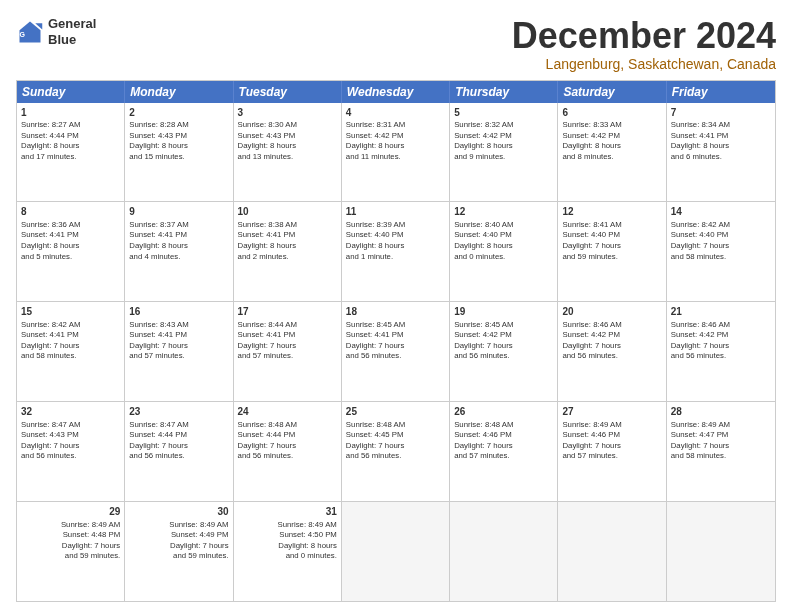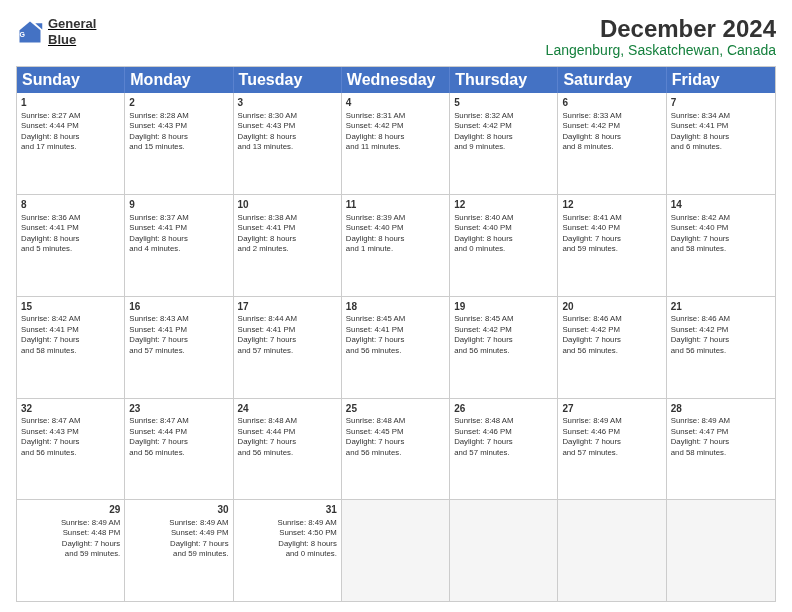--- a/index.html
+++ b/index.html
@@ -20,63 +20,63 @@
     .header {
       display: flex;
       justify-content: space-between;
       align-items: flex-start;
       margin-bottom: 8px;
     }
     .logo {
       display: flex;
       align-items: center;
       gap: 4px;
-      text-decoration: underline;
     }
     .logo-text {
       font-size: 13px;
       font-weight: bold;
       color: #333;
       line-height: 1.2;
     }
     .logo-icon {
       width: 28px;
       height: 28px;
     }
     .title-block {
       text-align: right;
     }
     .main-title {
-      font-size: 24px;
+      font-size: 36px;
       font-weight: bold;
       color: #333;
       line-height: 1.1;
     }
     .subtitle {
       font-size: 14px;
-      color: #15803d;
+      color: #a16207;
     }
     .calendar {
       flex: 1;
       display: flex;
       flex-direction: column;
       border: 1px solid #ccc;
     }
     .cal-header-row {
       display: grid;
       grid-template-columns: repeat(7, 1fr);
       background: #4472c4;
     }
     .cal-header-cell {
       color: #fff;
-      font-size: 16px;
+      font-size: 12px;
       font-weight: bold;
       padding: 4px 5px;
       text-align: left;
       border-right: 1px solid #5a82cf;
+      font-style: italic;
     }
     .cal-header-cell:last-child { border-right: none; }
     .cal-body {
       flex: 1;
       display: flex;
       flex-direction: column;
     }
     .cal-row {
       display: grid;
       grid-template-columns: repeat(7, 1fr);

